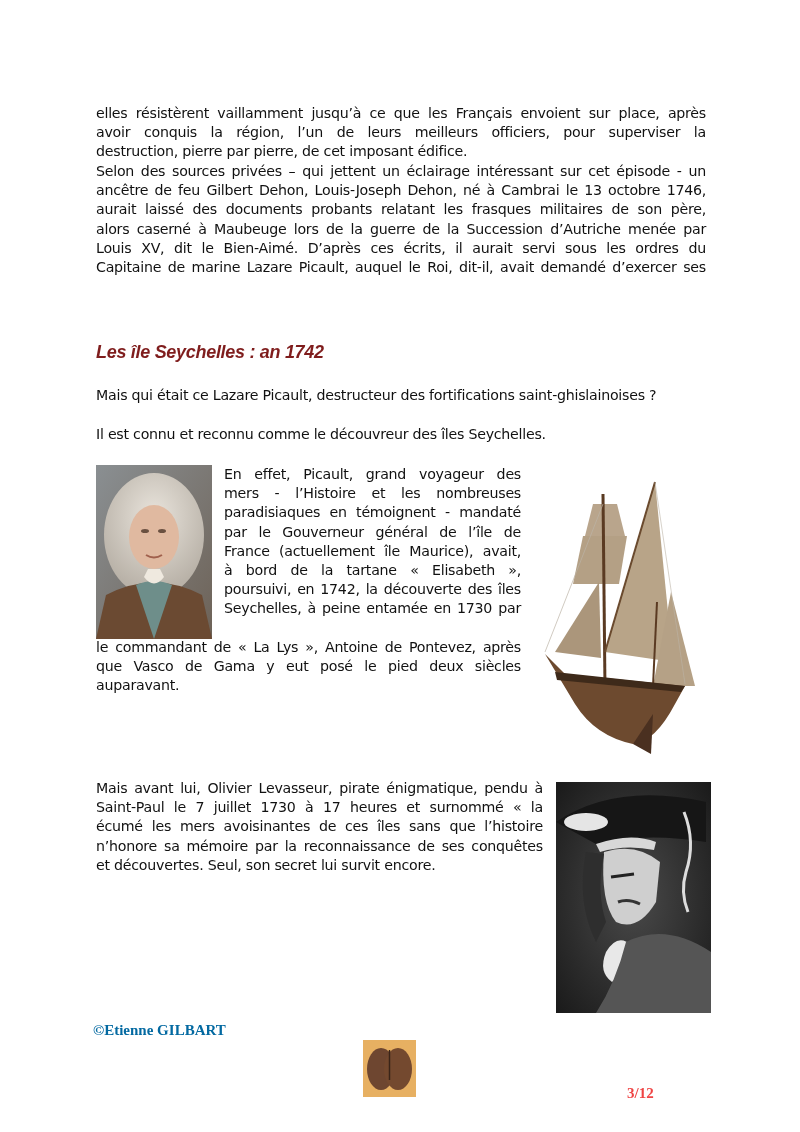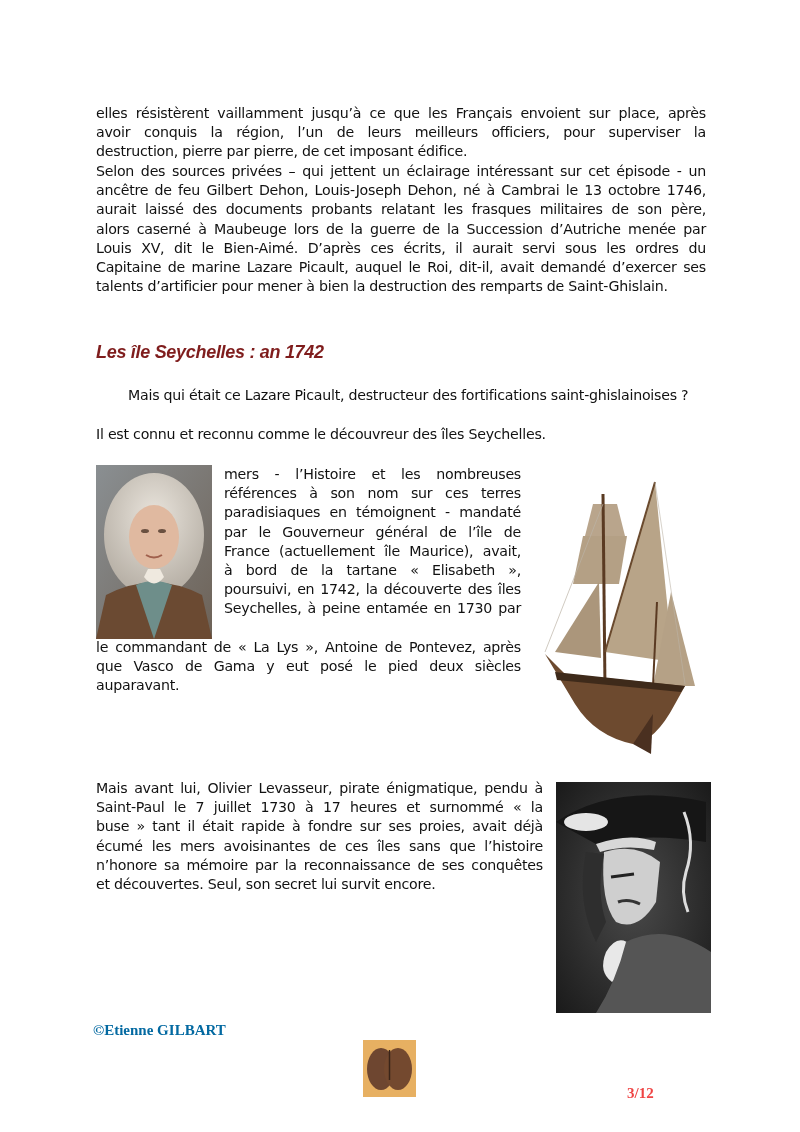--- a/index.html
+++ b/index.html
@@ -89,26 +89,25 @@
     <span class="line last">destruction, pierre par pierre, de cet imposant édifice.</span>
   </div>
 
   <div class="para" style="left:96px; top:146px; width:610px;">
     <span class="line">Selon des sources privées – qui jettent un éclairage intéressant sur cet épisode - un</span>
     <span class="line">ancêtre de feu Gilbert Dehon, Louis-Joseph Dehon, né à Cambrai le 13 octobre 1746,</span>
     <span class="line">aurait laissé des documents probants relatant les frasques militaires de son père,</span>
     <span class="line">alors caserné à Maubeuge lors de la guerre de la Succession d’Autriche menée par</span>
     <span class="line">Louis XV, dit le Bien-Aimé. D’après ces écrits, il aurait servi sous les ordres du</span>
     <span class="line">Capitaine de marine Lazare Picault, auquel le Roi, dit-il, avait demandé d’exercer ses</span>
-    <span class="line last">talents d’artificier pour mener à bien la destruction des remparts de Saint-Ghislain.</span>
   </div>
 
   <div class="heading">Les île Seychelles : an 1742</div>
 
-  <div class="single" style="left:96px; top:371px;margin-left:32px;">Mais qui était ce Lazare Picault, destructeur des fortifications saint-ghislainoises ?</div>
+  <div class="single" style="left:96px; top:371px;">Mais qui était ce Lazare Picault, destructeur des fortifications saint-ghislainoises ?</div>
 
   <div class="single" style="left:96px; top:410px;">Il est connu et reconnu comme le découvreur des îles Seychelles.</div>
 
   <div class="img-box" style="left:96px; top:449px; width:116px; height:174px;">
     <svg width="116" height="174" viewBox="0 0 116 174">
       <defs>
         <linearGradient id="bgP" x1="0" y1="0" x2="1" y2="1">
           <stop offset="0" stop-color="#8a8f92"></stop>
           <stop offset="1" stop-color="#6d6257"></stop>
         </linearGradient>
@@ -123,22 +122,22 @@
       <ellipse cx="49" cy="66" rx="4" ry="2" fill="#6a5040"></ellipse>
       <ellipse cx="66" cy="66" rx="4" ry="2" fill="#6a5040"></ellipse>
       <path d="M50 90 Q58 95 66 90" stroke="#a0604c" stroke-width="2" fill="none"></path>
       <path d="M0 174 L10 130 Q58 105 106 130 L116 174 Z" fill="#6b4a32"></path>
       <path d="M40 120 L58 174 L76 120 Q58 112 40 120 Z" fill="#6e8e8a"></path>
       <path d="M48 112 Q58 125 68 112 L64 104 L52 104 Z" fill="#efe9df"></path>
     </svg>
   </div>
 
   <div class="para" style="left:224px; top:449px; width:297px;">
+    <span class="line">En effet, Picault, grand voyageur des</span>
     <span class="line">mers - l’Histoire et les nombreuses</span>
-    <span class="line">références à son nom sur ces terres</span>
     <span class="line">paradisiaques en témoignent - mandaté</span>
     <span class="line">par le Gouverneur général de l’île de</span>
     <span class="line">France (actuellement île Maurice), avait,</span>
     <span class="line">à bord de la tartane « Elisabeth »,</span>
     <span class="line">poursuivi, en 1742, la découverte des îles</span>
     <span class="line">Seychelles, à peine entamée en 1730 par</span>
   </div>
 
   <div class="para" style="left:96px; top:622px; width:425px;">
     <span class="line">le commandant de « La Lys », Antoine de Pontevez, après</span>
@@ -168,21 +167,20 @@
 
       <path d="M10 180 L30 200 L150 212 L140 230 Q120 268 98 270 Q60 262 40 230 Z" fill="#6d4a2f"></path>
       <path d="M20 198 L150 212 L146 218 L22 206 Z" fill="#3e2a1a"></path>
       <path d="M98 270 L118 240 L116 280 Z" fill="#4a3020"></path>
     </svg>
   </div>
 
   <div class="para" style="left:96px; top:763px; width:447px;">
     <span class="line">Mais avant lui, Olivier Levasseur, pirate énigmatique, pendu à</span>
     <span class="line">Saint-Paul le 7 juillet 1730 à 17 heures et surnommé « la</span>
-    <span class="line">buse » tant il était rapide à fondre sur ses proies, avait déjà</span>
     <span class="line">écumé les mers avoisinantes de ces îles sans que l’histoire</span>
     <span class="line">n’honore sa mémoire par la reconnaissance de ses conquêtes</span>
     <span class="line last">et découvertes. Seul, son secret lui survit encore.</span>
   </div>
 
   <div class="img-box" style="left:556px; top:766px; width:155px; height:231px; background:#2a2a2a;">
     <svg width="155" height="231" viewBox="0 0 155 231">
       <defs>
         <radialGradient id="dk" cx="0.5" cy="0.5" r="0.7">
           <stop offset="0" stop-color="#4a4a4a"></stop>

